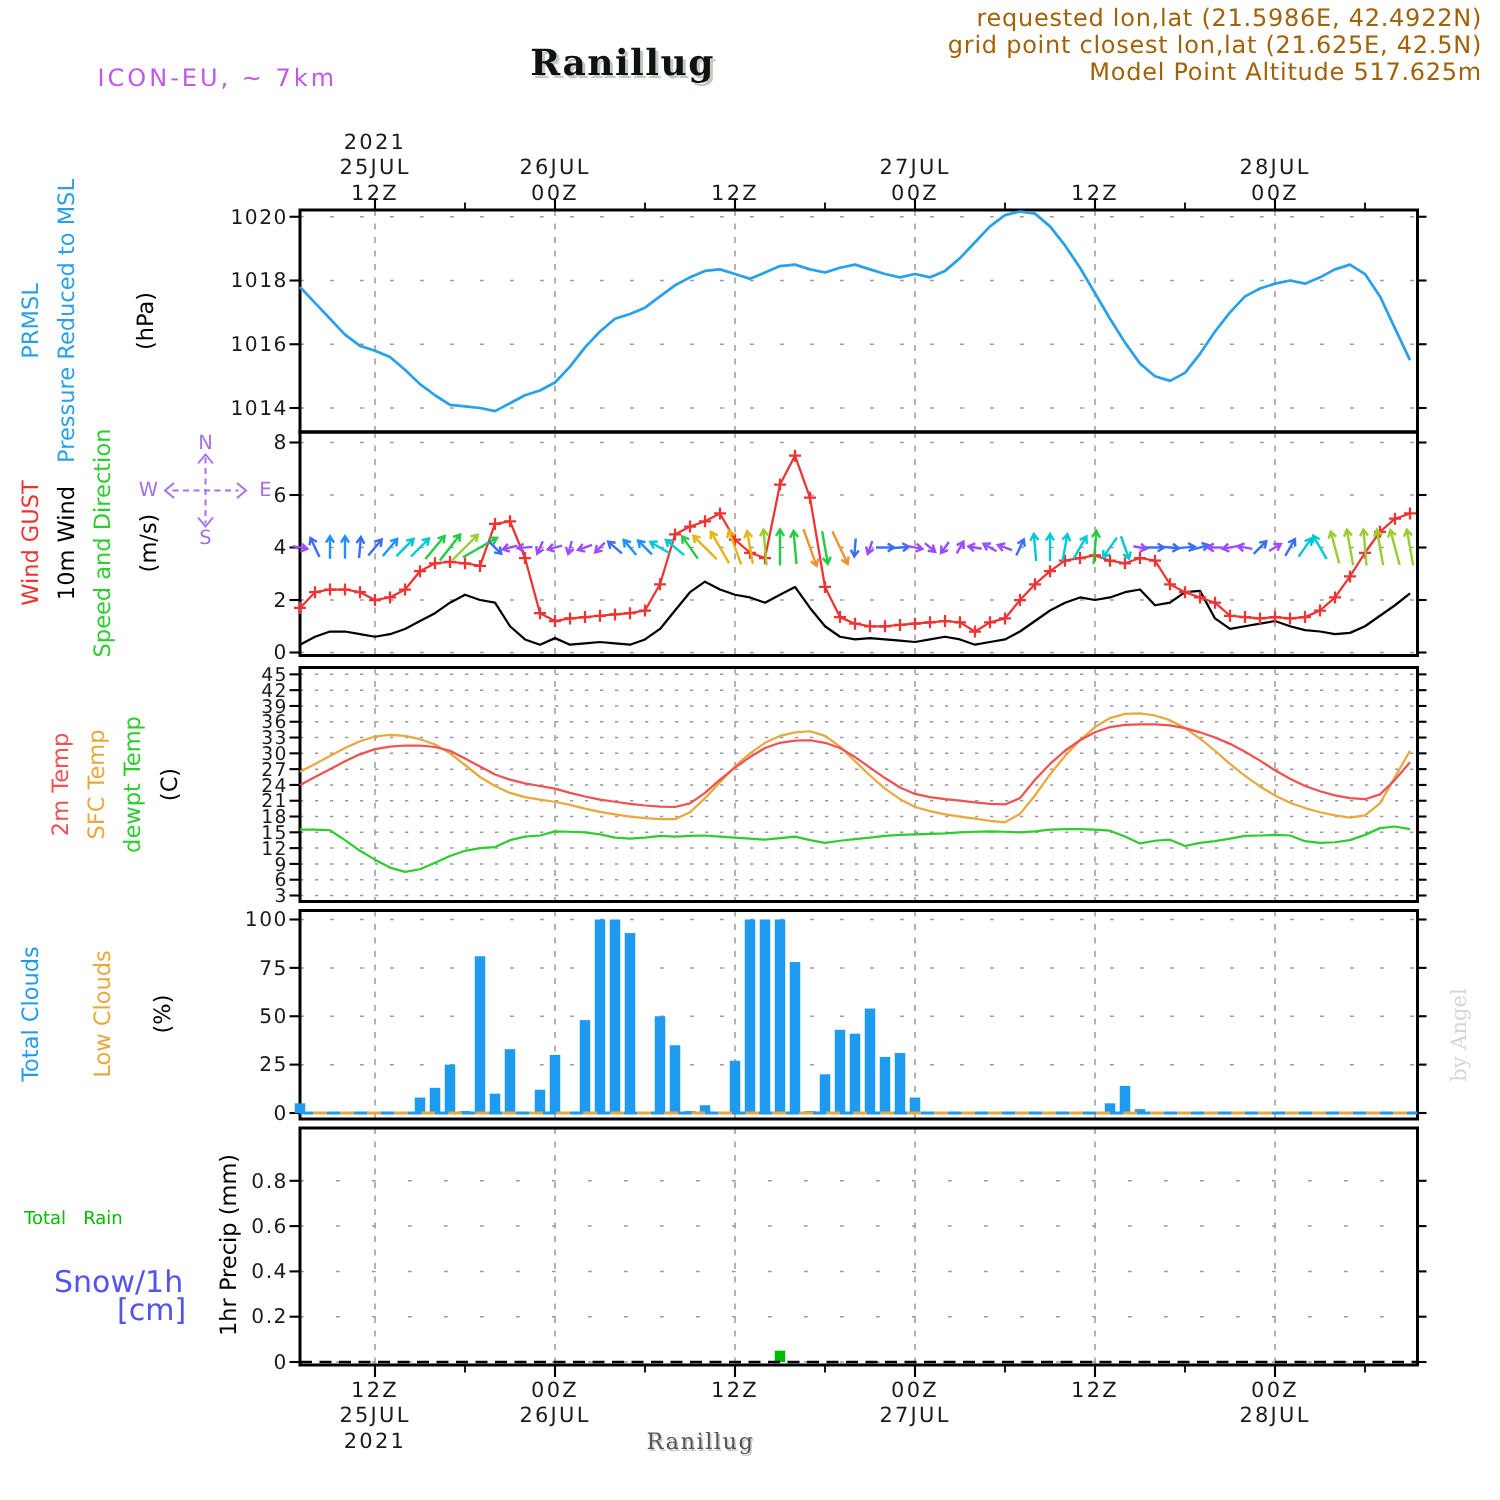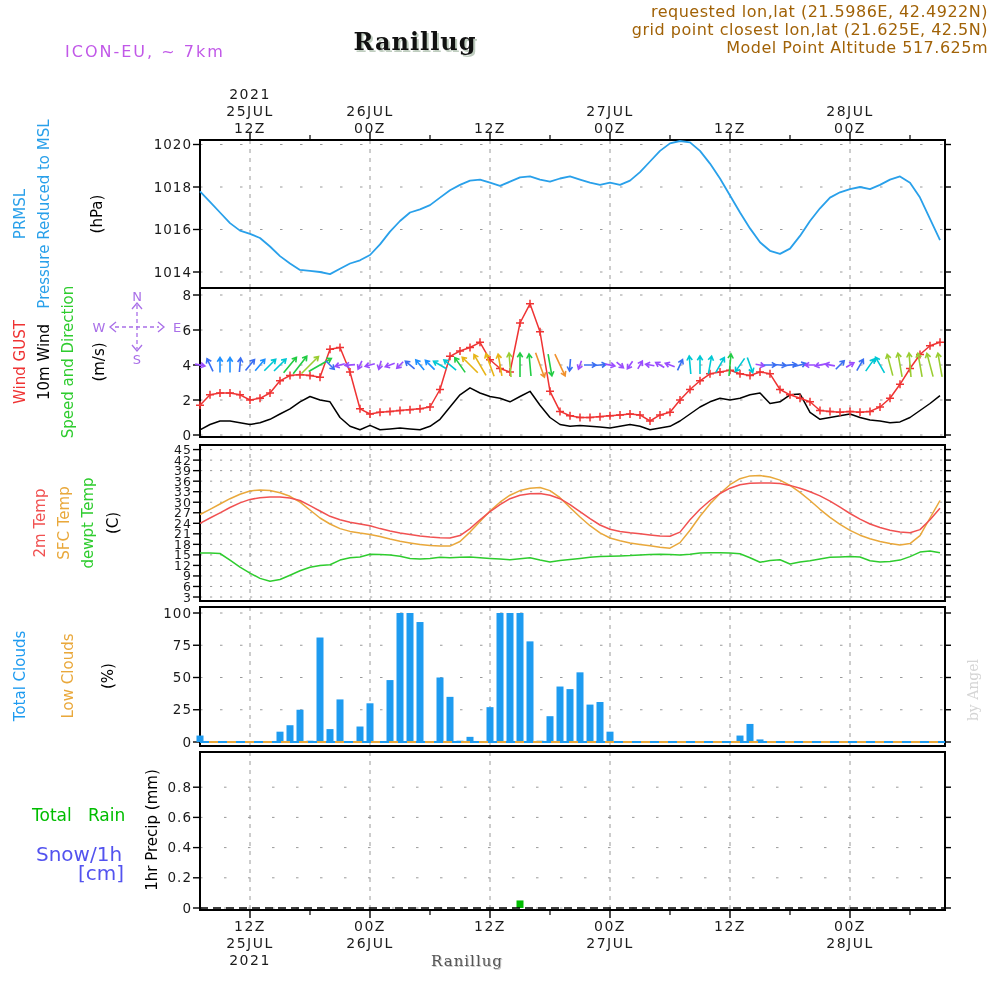--- a/index.html
+++ b/index.html
@@ -504,20 +504,20 @@
 
   <div class="vlbl c-tred" style="left:40px;top:523px;">2m Temp</div>
   <div class="vlbl c-orange" style="left:64px;top:523px;">SFC Temp</div>
   <div class="vlbl c-green" style="left:88px;top:523px;">dewpt Temp</div>
   <div class="vlbl c-black" style="left:113px;top:523px;">(C)</div>
 
   <div class="vlbl c-cblue" style="left:20px;top:676px;">Total Clouds</div>
   <div class="vlbl c-orange" style="left:68px;top:676px;">Low Clouds</div>
   <div class="vlbl c-black" style="left:108px;top:676px;">(%)</div>
 
-  <div class="lbl c-rain" style="left:32px;top:805px;font-size:17px;">Total   Rain</div>
+  <div class="lbl c-rain" style="left:16px;top:805px;font-size:12px;">Total   Rain</div>
   <div class="lbl c-snow" style="left:36px;top:842px;font-size:20px;">Snow/1h</div>
   <div class="lbl c-snow" style="left:78px;top:861px;font-size:20px;">[cm]</div>
   <div class="vlbl c-black" style="left:152px;top:830px;">1hr Precip (mm)</div>
 
   <div class="lbl footer" style="left:467px;top:952px;">Ranillug</div>
   <div class="watermark lbl" style="left:973px;top:690px;">by Angel</div>
 </div>
 
 </body></html>

